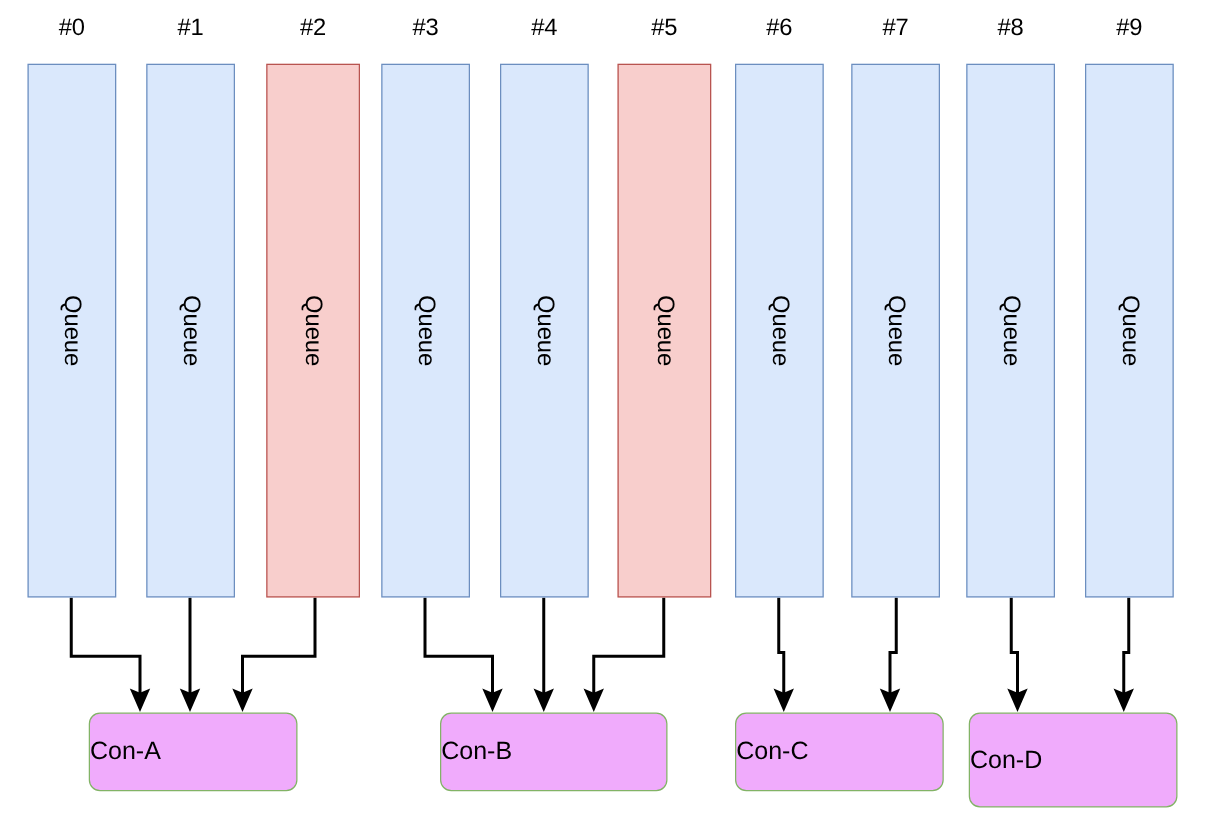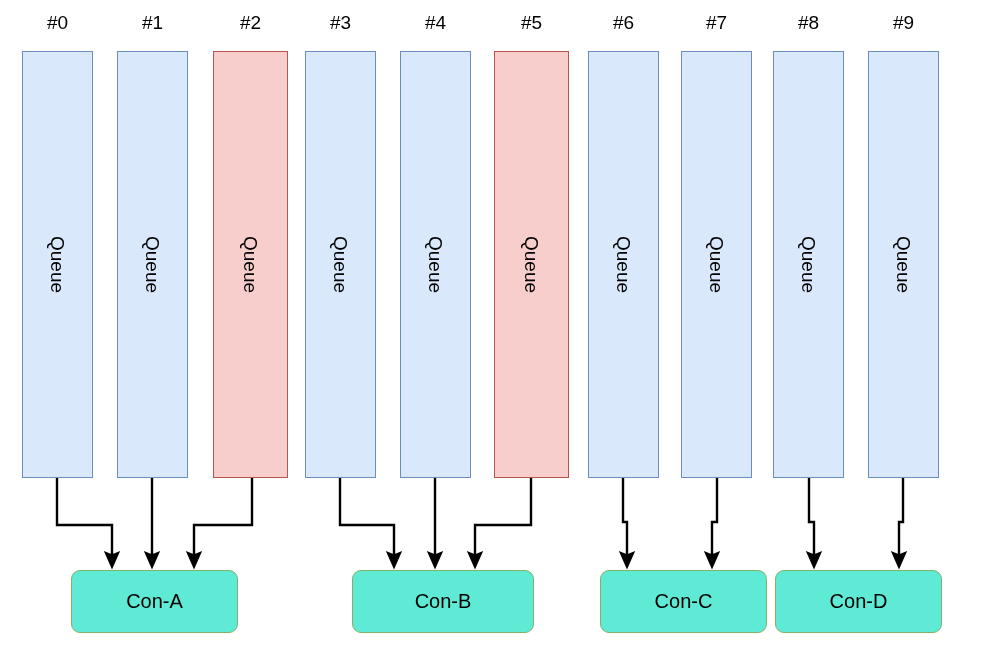--- a/index.html
+++ b/index.html
@@ -60,25 +60,25 @@
     color: #000000;
     white-space: nowrap;
     transform: rotate(90deg);
     transform-origin: center center;
     line-height: 1;
   }
   .consumer-box {
     position: absolute;
     box-sizing: border-box;
     border: 1px solid #82b366;
-    background: #5eead4;
+    background: #f0abfc;
     border-radius: 9px;
     display: flex;
     align-items: center;
-    justify-content: center;
+    justify-content: flex-start;
   }
   .consumer-text {
     font-size: 20px;
     color: #000000;
     white-space: nowrap;
   }
 </style>
 </head>
 <body>
 
@@ -166,21 +166,21 @@
         </div>
       </div>
     </div>
   <div id="consumers-group">
       <div class="consumer-box" style="left: 71px; top: 570px; width: 167px; height: 63px;">
         <span class="consumer-text">Con-A</span>
       </div>
       <div class="consumer-box" style="left: 352px; top: 570px; width: 182px; height: 63px;">
         <span class="consumer-text">Con-B</span>
       </div>
-      <div class="consumer-box" style="left: 588px; top: 570px; width: 167px; height: 63px; margin-left: 12px;">
+      <div class="consumer-box" style="left: 588px; top: 570px; width: 167px; height: 63px;">
         <span class="consumer-text">Con-C</span>
       </div>
-      <div class="consumer-box" style="left: 775px; top: 570px; width: 167px; height: 63px;">
+      <div class="consumer-box" style="left: 775px; top: 570px; width: 167px; height: 76px;">
         <span class="consumer-text">Con-D</span>
       </div>
     </div>
 
 </div>
 
 </body></html>

